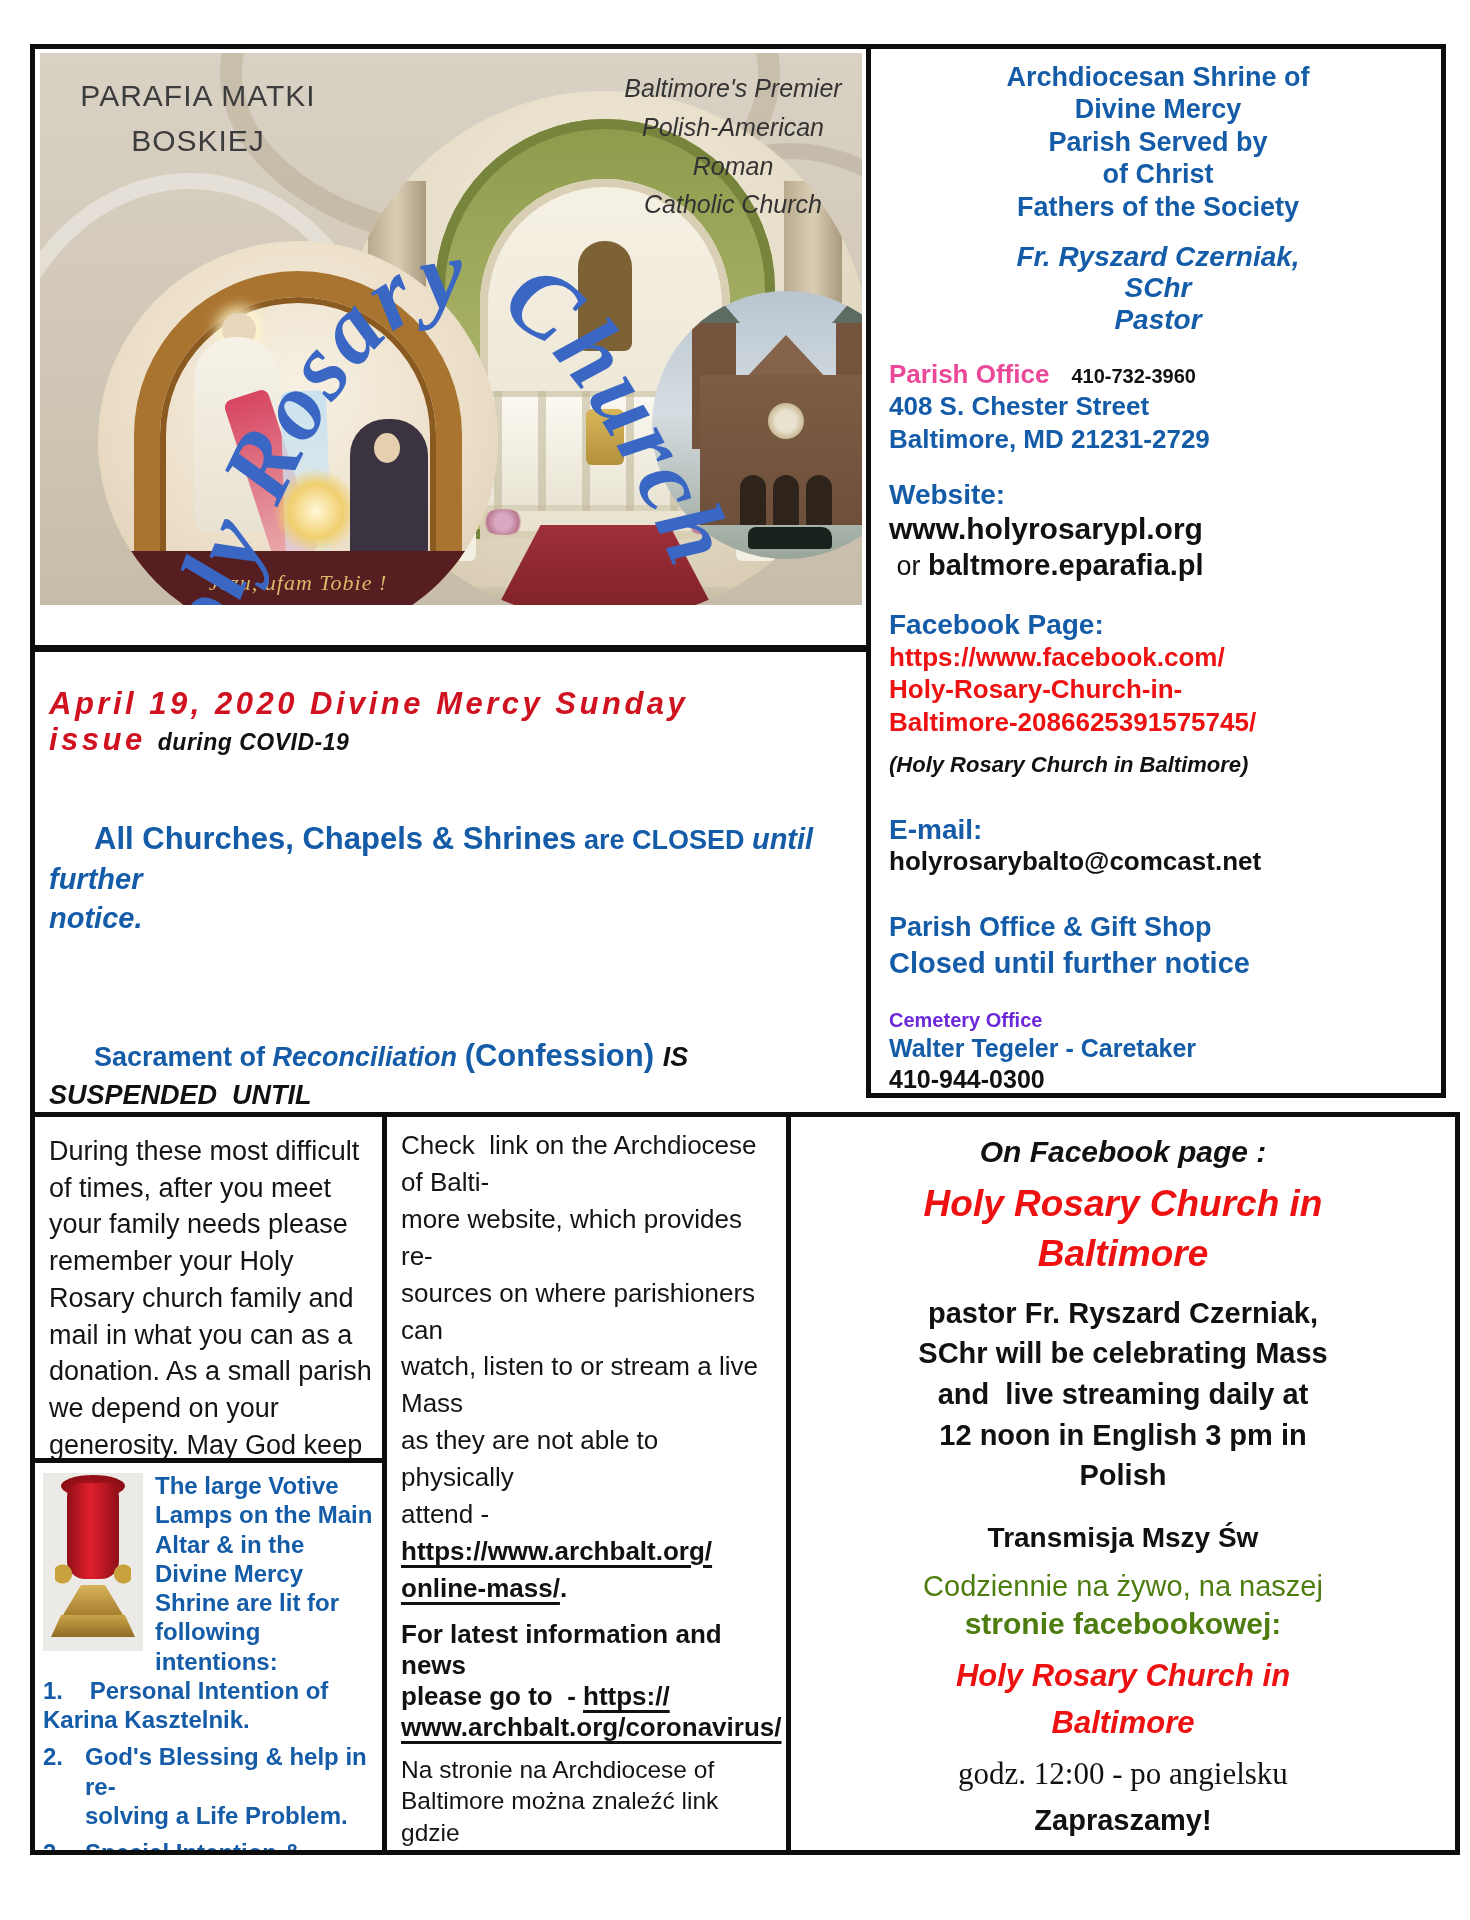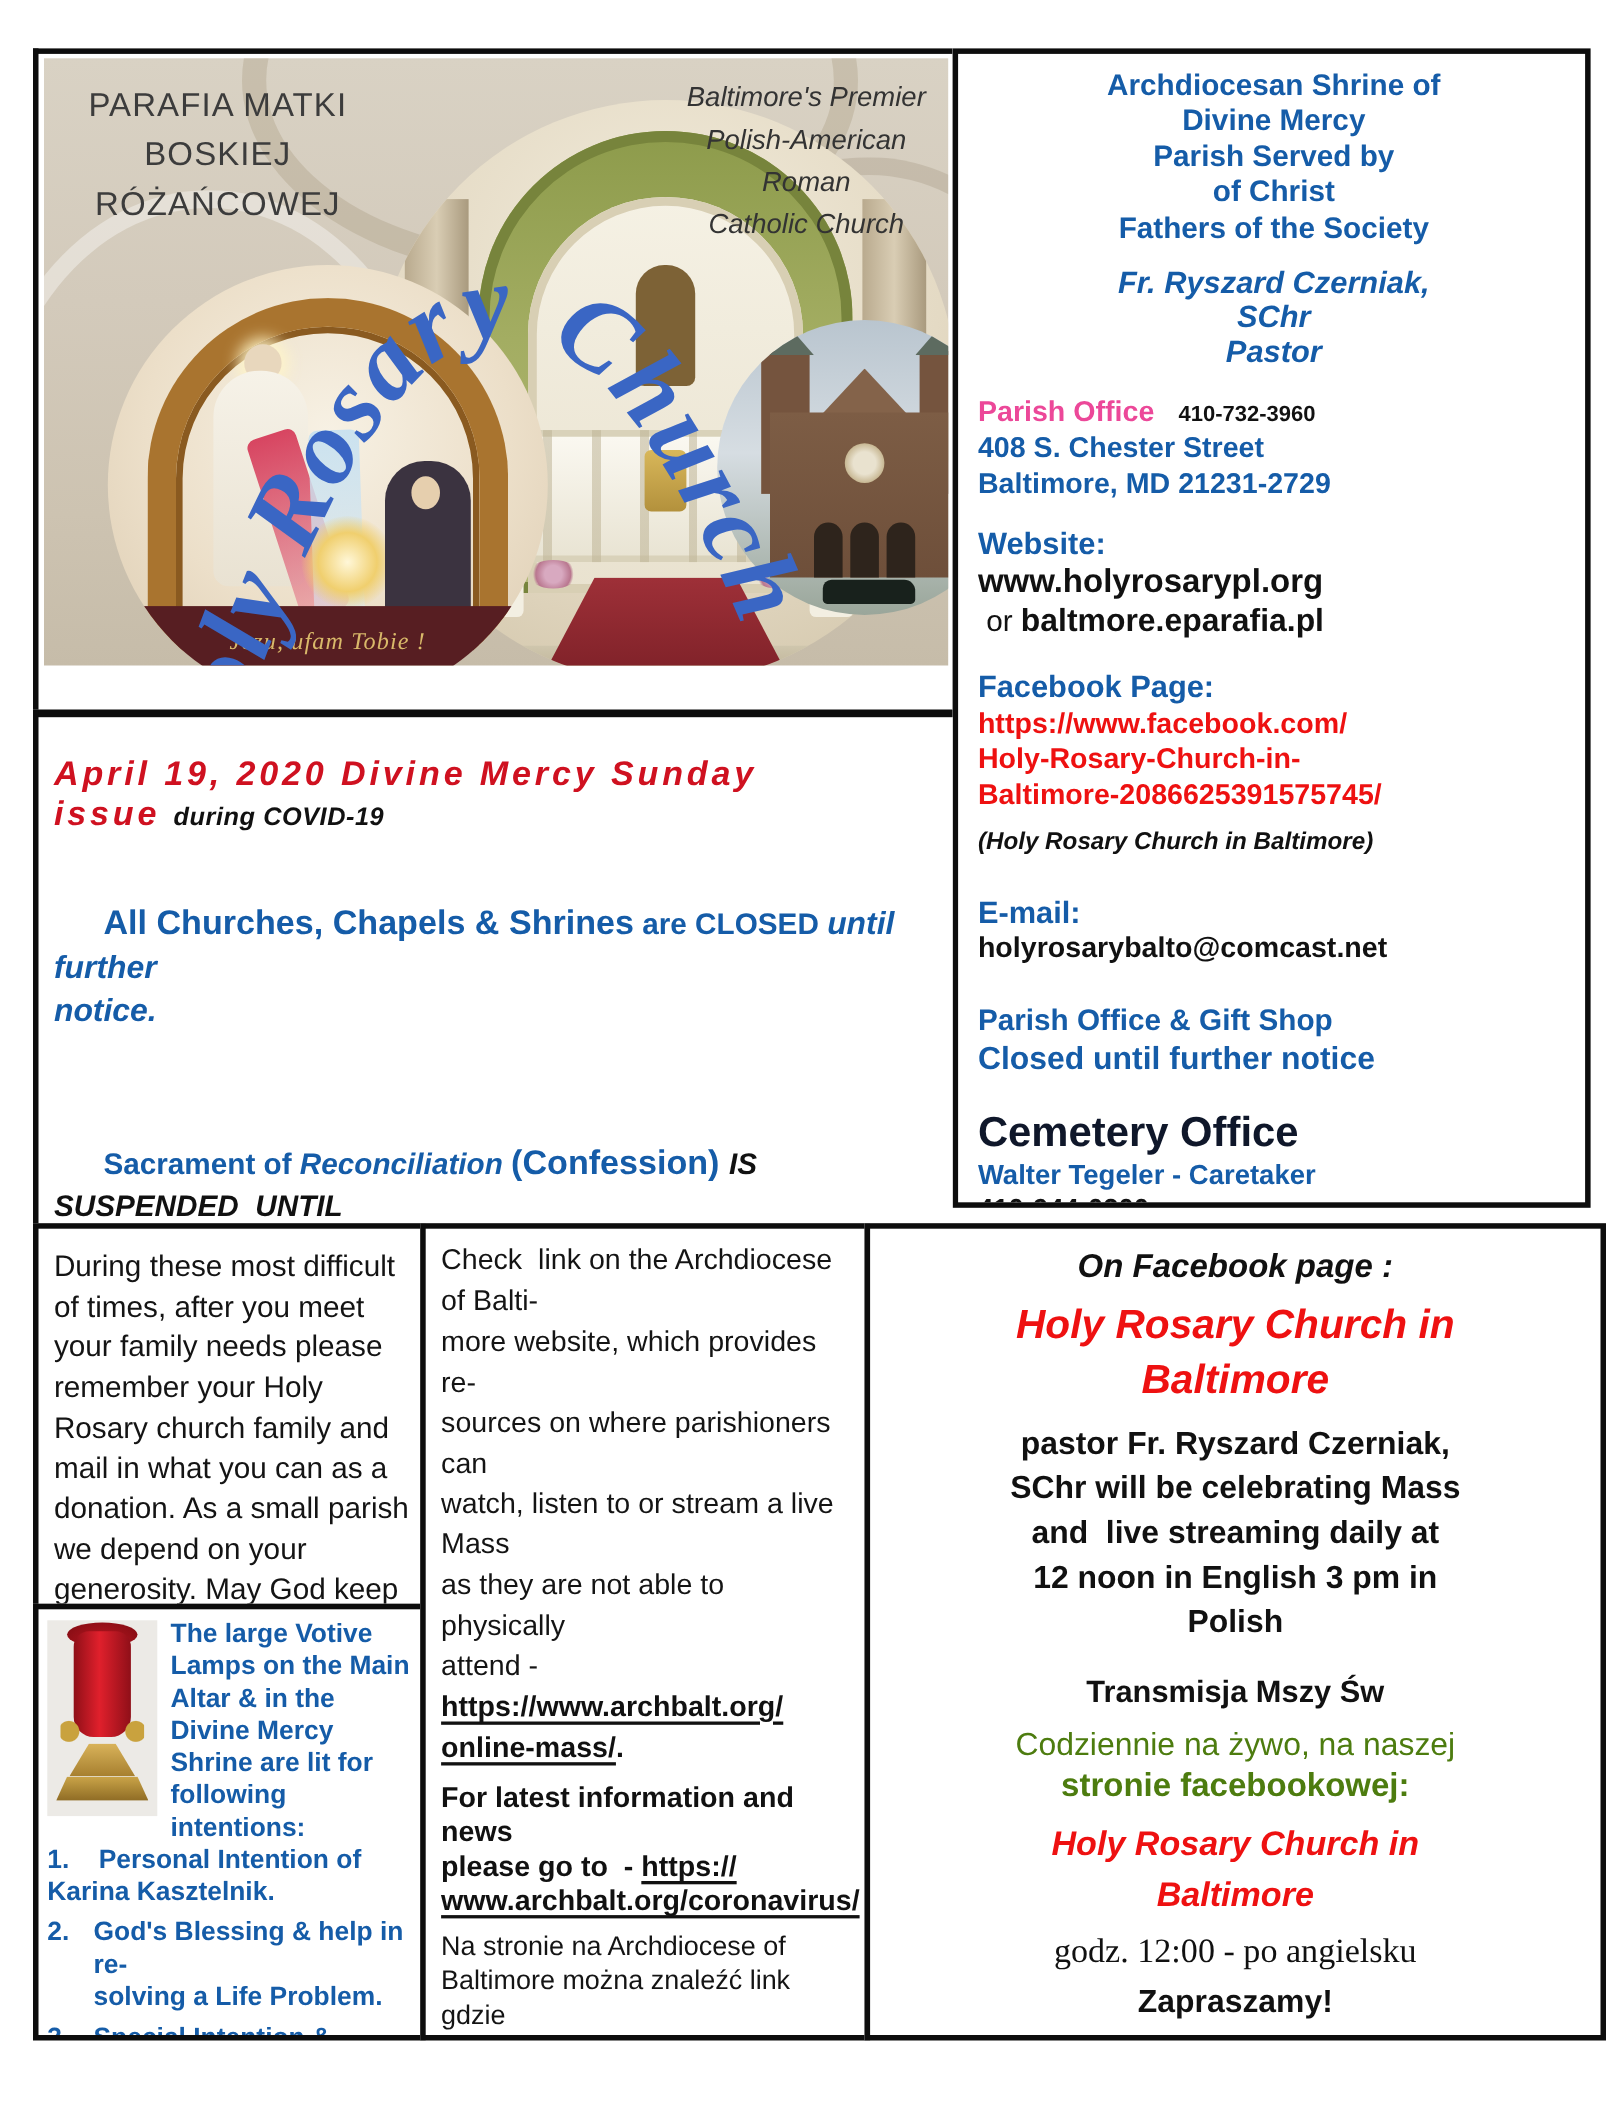--- a/index.html
+++ b/index.html
@@ -138,21 +138,21 @@
   .sb-addr { color:#155ca8; font-weight:bold; font-size:26px; line-height:1.25; }
   .sb-sec { margin-top:24px; }
   .sb-lbl { color:#155ca8; font-weight:bold; font-size:28px; }
   .sb-url1 { color:#111; font-weight:bold; font-size:30px; line-height:1.2; }
   .sb-url2 { color:#111; font-size:27px; line-height:1.3; }
   .sb-url2 .b { font-size:29px; }
   .sb-fburl { color:#ee1111; font-weight:bold; font-size:26px; line-height:1.25; }
   .sb-fbname { margin-top:14px; color:#111; font-weight:bold; font-style:italic; font-size:22px; }
   .sb-email { color:#111; font-weight:bold; font-size:26px; }
   .sb-gift { margin-top:34px; color:#155ca8; font-weight:bold; font-size:27px; line-height:1.25; }
-  .sb-cem-lbl { color:#0f172a; font-weight:bold; font-size:38px; }
+  .sb-cem-lbl { color:#6d28d9; font-weight:bold; font-size:20px; }
   .sb-cem { color:#155ca8; font-weight:bold; font-size:25px; line-height:1.3; }
   .sb-cem-ph { color:#111; font-weight:bold; font-size:25px; }
 
   
   .a-date { font-size:31px; }
   .a-date .main { color:#cf1120; font-weight:bold; font-style:italic; letter-spacing:3.5px; }
   .a-date .suffix { color:#111; font-weight:bold; font-style:italic; font-size:23px; margin-left:12px; letter-spacing:.5px; }
   .a-p1 { margin-top:24px; color:#155ca8; font-weight:bold; font-size:27px; line-height:1.35; }
   .a-p1 .lead { font-size:31px; }
   .a-p1 .tail { font-style:italic; font-size:29px; }
@@ -254,21 +254,20 @@
         <div class="ch-rose"></div>
         <div class="ch-door d1"></div>
         <div class="ch-door d2"></div>
         <div class="ch-door d3"></div>
         <div class="ch-car"></div>
       </div>
 
       <div class="hdr-left">
         <div>PARAFIA MATKI</div>
         <div>BOSKIEJ</div>
-        <div>RÓŻAŃCOWEJ</div>
       </div>
       <div class="hdr-right">
         <div>Baltimore's Premier</div>
         <div>Polish-American</div>
         <div>Roman</div>
         <div>Catholic Church</div>
       </div>
       <svg class="arc-svg" width="822" height="552" viewBox="0 0 822 552">
         <defs>
           <path id="arcpath" d="M 150 700 Q 420 -210 710 730" fill="none"></path>

